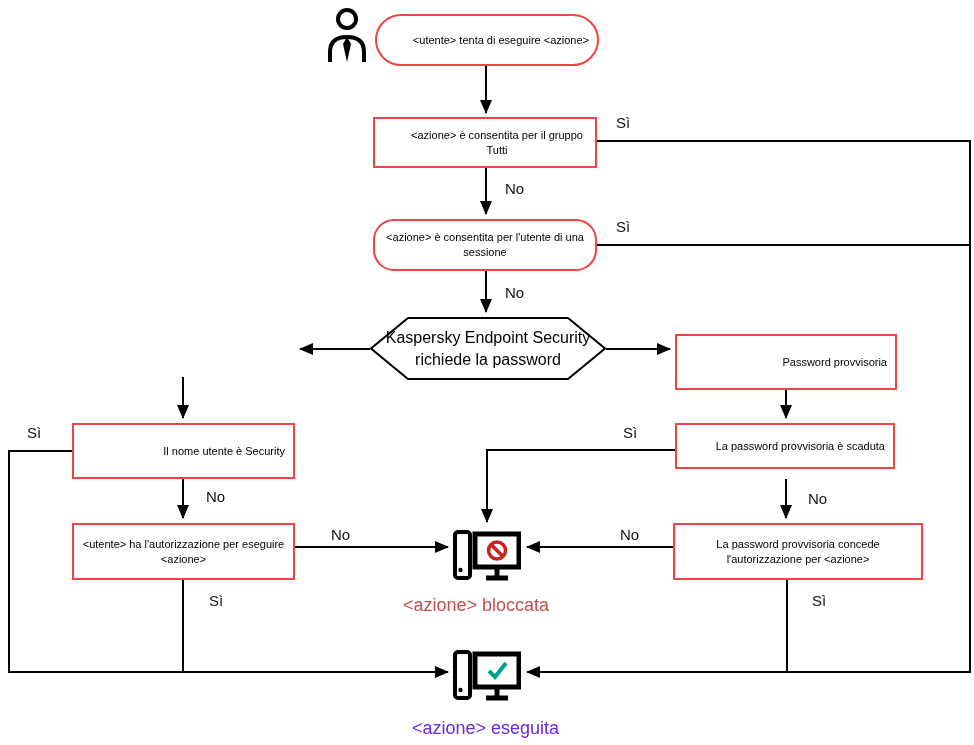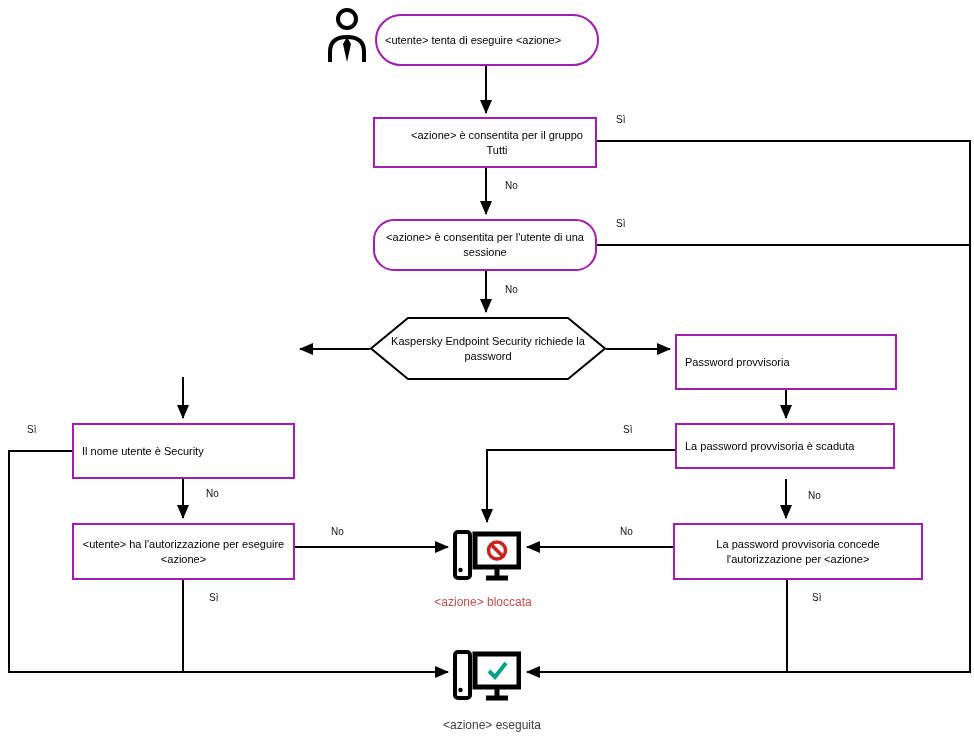--- a/index.html
+++ b/index.html
@@ -1,31 +1,31 @@
 <!DOCTYPE html>
 <html><head>
 <meta charset="utf-8">
 <style>
   html,body{margin:0;padding:0;background:#fff;}
   .canvas{position:relative;width:974px;height:745px;background:#fff;
           font-family:"Liberation Sans",sans-serif;color:#000;overflow:hidden;}
   .wires{position:absolute;left:0;top:0;width:974px;height:745px;}
-  .node{position:absolute;display:flex;align-items:center;justify-content:flex-start;
+  .node{position:absolute;display:flex;align-items:center;justify-content:flex-end;
         text-align:center;font-size:11px;line-height:1.35;background:#fff;
-        border:2px solid #a21caf;box-sizing:border-box;padding:2px 8px;}
+        border:2px solid #ef4444;box-sizing:border-box;padding:2px 8px;}
   .stadium{border-radius:26px;}
   .hex{position:absolute;box-sizing:border-box;}
   .hex .hex-text{position:absolute;left:14px;right:14px;top:0;bottom:0;
         display:flex;align-items:center;justify-content:center;text-align:center;
-        font-size:11px;line-height:1.35;}
-  .lbl{position:absolute;font-size:10px;color:#111;}
+        font-size:16px;line-height:1.35;}
+  .lbl{position:absolute;font-size:15px;color:#111;}
   .icon-wrap{position:absolute;}
-  .status-text{position:absolute;width:160px;text-align:center;font-size:12px;}
+  .status-text{position:absolute;width:160px;font-size:18px;}
   .blocked-text{color:#c0504d;}
-  .executed-text{color:#404040;}
+  .executed-text{color:#6d28d9;}
 </style>
 </head>
 <body>
 
 <div class="canvas">
 
   <svg class="wires" viewBox="0 0 974 745">
     <defs>
       <marker id="arr" markerWidth="7" markerHeight="6" refX="6.5" refY="3" orient="auto" markerUnits="strokeWidth">
         <path d="M0,0 L7,3 L0,6 Z" fill="#000"></path>

